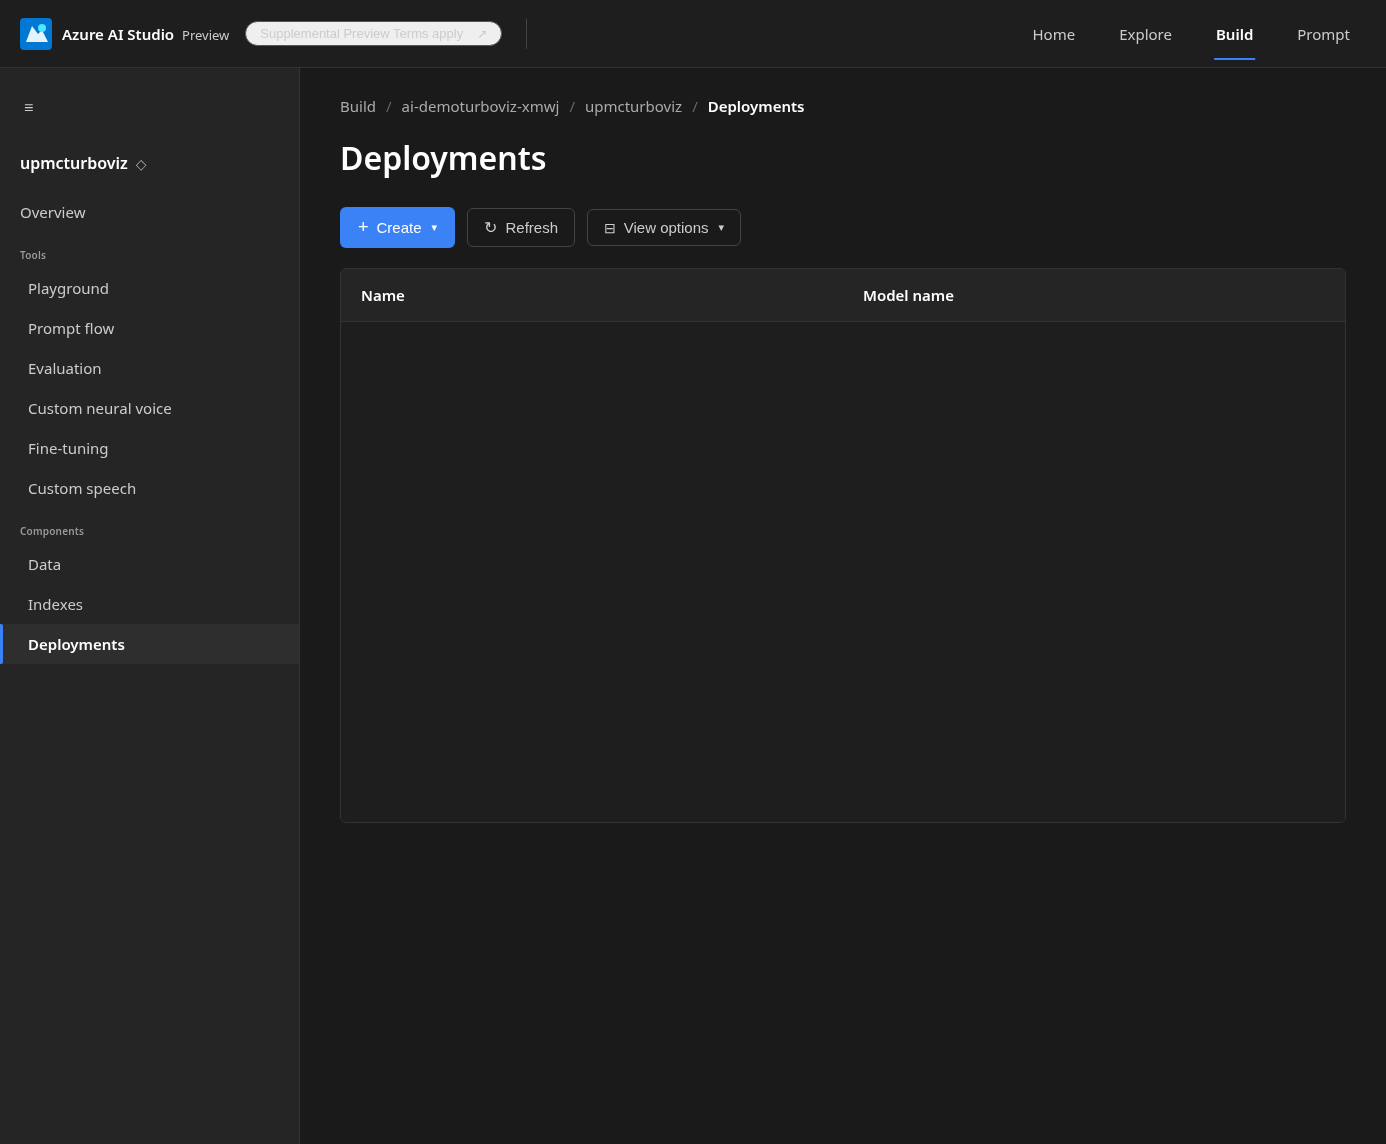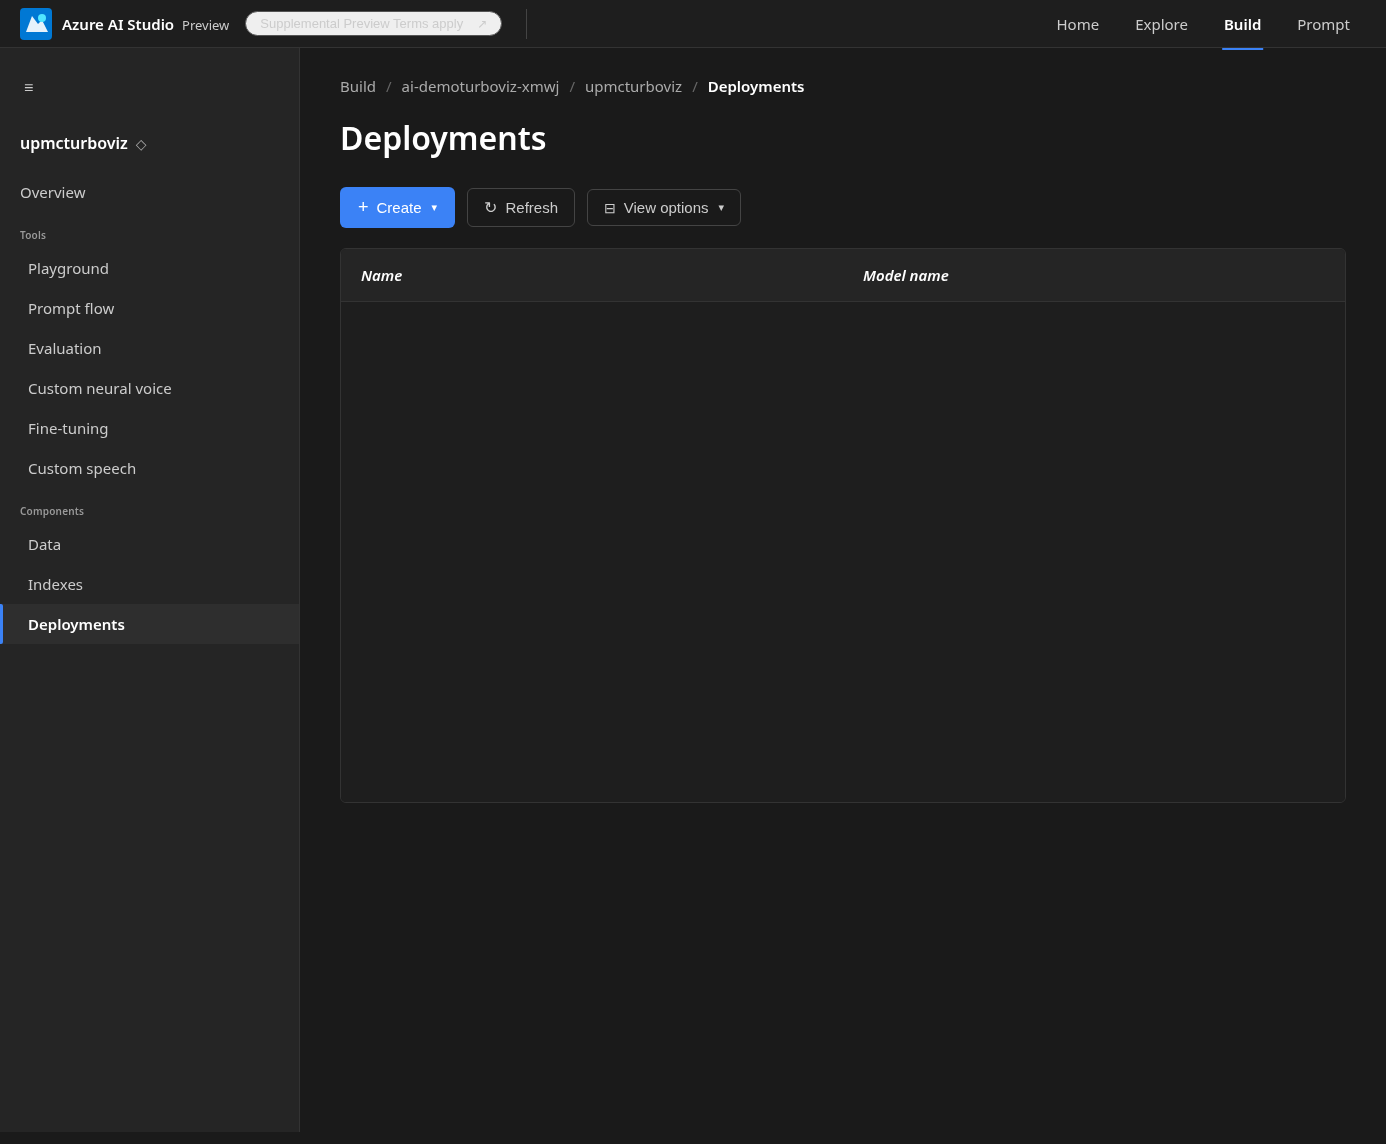--- a/index.html
+++ b/index.html
@@ -12,21 +12,21 @@
       overflow-x: hidden;
     }
 
     
     .top-nav {
       display: flex;
       align-items: center;
       background: #1e1e1e;
       border-bottom: 1px solid #333;
       padding: 0 20px;
-      height: 48px;
+      height: 68px;
       gap: 16px;
     }
     .logo-area {
       display: flex;
       align-items: center;
       gap: 10px;
       flex-shrink: 0;
     }
     .logo-icon {
       width: 32px;
@@ -60,21 +60,21 @@
     }
     .nav-divider {
       width: 1px;
       height: 30px;
       background: #444;
       margin: 0 8px;
     }
     .nav-links {
       display: flex;
       align-items: flex-start;
-      gap: 4px;
+      gap: 12px;
       margin-left: auto;
     }
     .nav-link {
       padding: 6px 16px;
       font-size: 15px;
       color: #ccc;
       cursor: pointer;
       border-radius: 4px;
       position: relative;
       white-space: nowrap;
@@ -238,21 +238,20 @@
       font-size: 15px;
       cursor: pointer;
     }
     .btn-secondary .dropdown-arrow { font-size: 11px; margin-left: 2px; }
 
     
     .table-container {
       border: 1px solid #333;
       border-radius: 6px;
       overflow: hidden;
-      font-style: italic;
     }
     .table-header {
       display: grid;
       grid-template-columns: 1fr 1fr;
       background: #252525;
       border-bottom: 1px solid #333;
       padding: 0;
     }
     .th {
       padding: 16px 20px;

